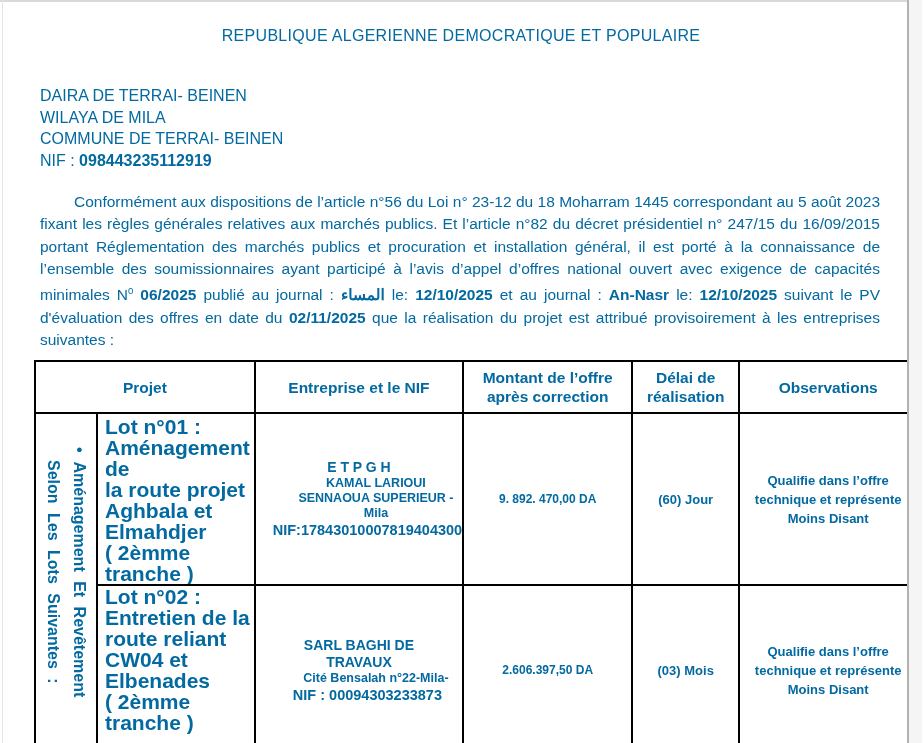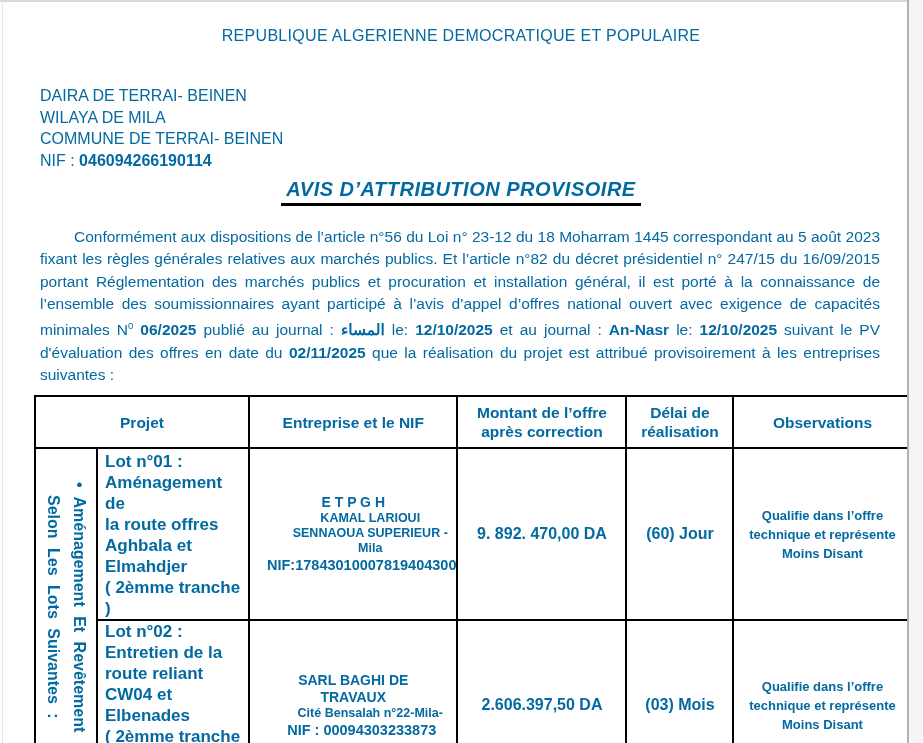--- a/index.html
+++ b/index.html
@@ -88,39 +88,39 @@
     line-height: 26px;
     word-spacing: 5px;
     text-align: center;
     white-space: nowrap;
   }
 
   td.lot {
     vertical-align: top;
     text-align: left;
     font-weight: bold;
-    font-size: 17px;
+    font-size: 21px;
     line-height: 21px;
     padding: 2px 4px 0 7px;
   }
   tr.r2 td.lot { padding-top: 0; }
   tr.r3 td.lot { padding-top: 14px; }
 
   td.ent { text-align: center; vertical-align: middle; font-weight: bold; }
   .ent-name { font-size: 14px;   line-height: 17px; }
   .ent-addr { font-size: 12.5px; line-height: 15px; padding-left: 34px; }
   .ent-nif  { font-size: 14.5px; line-height: 18px; padding-left: 17px; }
 
   td.montant {
     text-align: center; vertical-align: middle;
-    font-weight: bold; font-size: 16px;
+    font-weight: bold; font-size: 12px;
   }
   td.delai {
     text-align: center; vertical-align: middle;
-    font-weight: bold; font-size: 16px; border-radius: 13px;
+    font-weight: bold; font-size: 13px; border-radius: 13px;
   }
   td.obs {
     text-align: center; vertical-align: middle;
     font-weight: bold; font-size: 13px; line-height: 19px;
     padding: 16px 6px;
   }
   tr.r3 td.ent { vertical-align: top; padding-top: 29px; }
   tr.r3 td.obs { vertical-align: top; padding-top: 39px; }
 </style>
 </head>
@@ -130,26 +130,23 @@
   <div class="edge-top"></div>
   <div class="edge-left"></div>
   <div class="right-gutter"></div>
 
   <div class="republic">REPUBLIQUE ALGERIENNE DEMOCRATIQUE ET POPULAIRE</div>
 
   <div class="authority">
     <div>DAIRA DE TERRAI- BEINEN</div>
     <div>WILAYA DE MILA</div>
     <div>COMMUNE DE TERRAI- BEINEN</div>
-    <div><span>NIF : </span><span class="nif-value">046094266190114</span></div>
+    <div><span>NIF : </span><span class="nif-value">098443235112919</span></div>
   </div>
 
-  <div class="title-wrap">
-    <span class="doc-title">AVIS D’ATTRIBUTION PROVISOIRE</span>
-  </div>
 
   <p class="intro"><span>Conformément aux dispositions de l’article n°56 du Loi n° 23-12 du 18 Moharram 1445 correspondant au 5 août 2023 fixant les règles générales relatives aux marchés publics. Et l’article n°82 du décret présidentiel n° 247/15 du 16/09/2015 portant Réglementation des marchés publics et procuration et installation général, il est porté à la connaissance de l’ensemble des soumissionnaires ayant participé à l’avis d’appel d’offres national ouvert avec exigence de capacités minimales N</span><sup>0</sup><span> </span><span class="b">06/2025</span><span> publié au journal : </span><span class="b">المساء</span><span>  le: </span><span class="b">12/10/2025</span><span> et au journal : </span><span class="b">An-Nasr</span><span> le: </span><span class="b">12/10/2025</span><span> suivant le PV d'évaluation des offres en date du </span><span class="b">02/11/2025</span><span> que la réalisation du projet est attribué provisoirement à les entreprises suivantes :</span></p>
 
   <table class="doc-table">
     <colgroup>
       <col style="width:62px">
         <col style="width:152px">
         <col style="width:201px">
       <col style="width:169px">
         <col style="width:107px">
@@ -168,21 +165,21 @@
       <tr class="r1">
         <td class="vcell" rowspan="3">
           <div class="vtext">
             <div>• Aménagement Et Revêtement</div>
             <div>Selon Les Lots Suivantes :</div>
           </div>
         </td>
         <td class="lot">
             <div>Lot n°01 :</div>
             <div>Aménagement de</div>
-            <div>la route offres</div>
+            <div>la route projet</div>
             <div>Aghbala et</div>
             <div>Elmahdjer</div>
             <div>( 2èmme tranche )</div>
           </td>
         <td class="ent">
           <div class="ent-name">
               <div>E T P G H</div>
             </div>
           <div class="ent-addr">
               <div>KAMAL LARIOUI</div>

